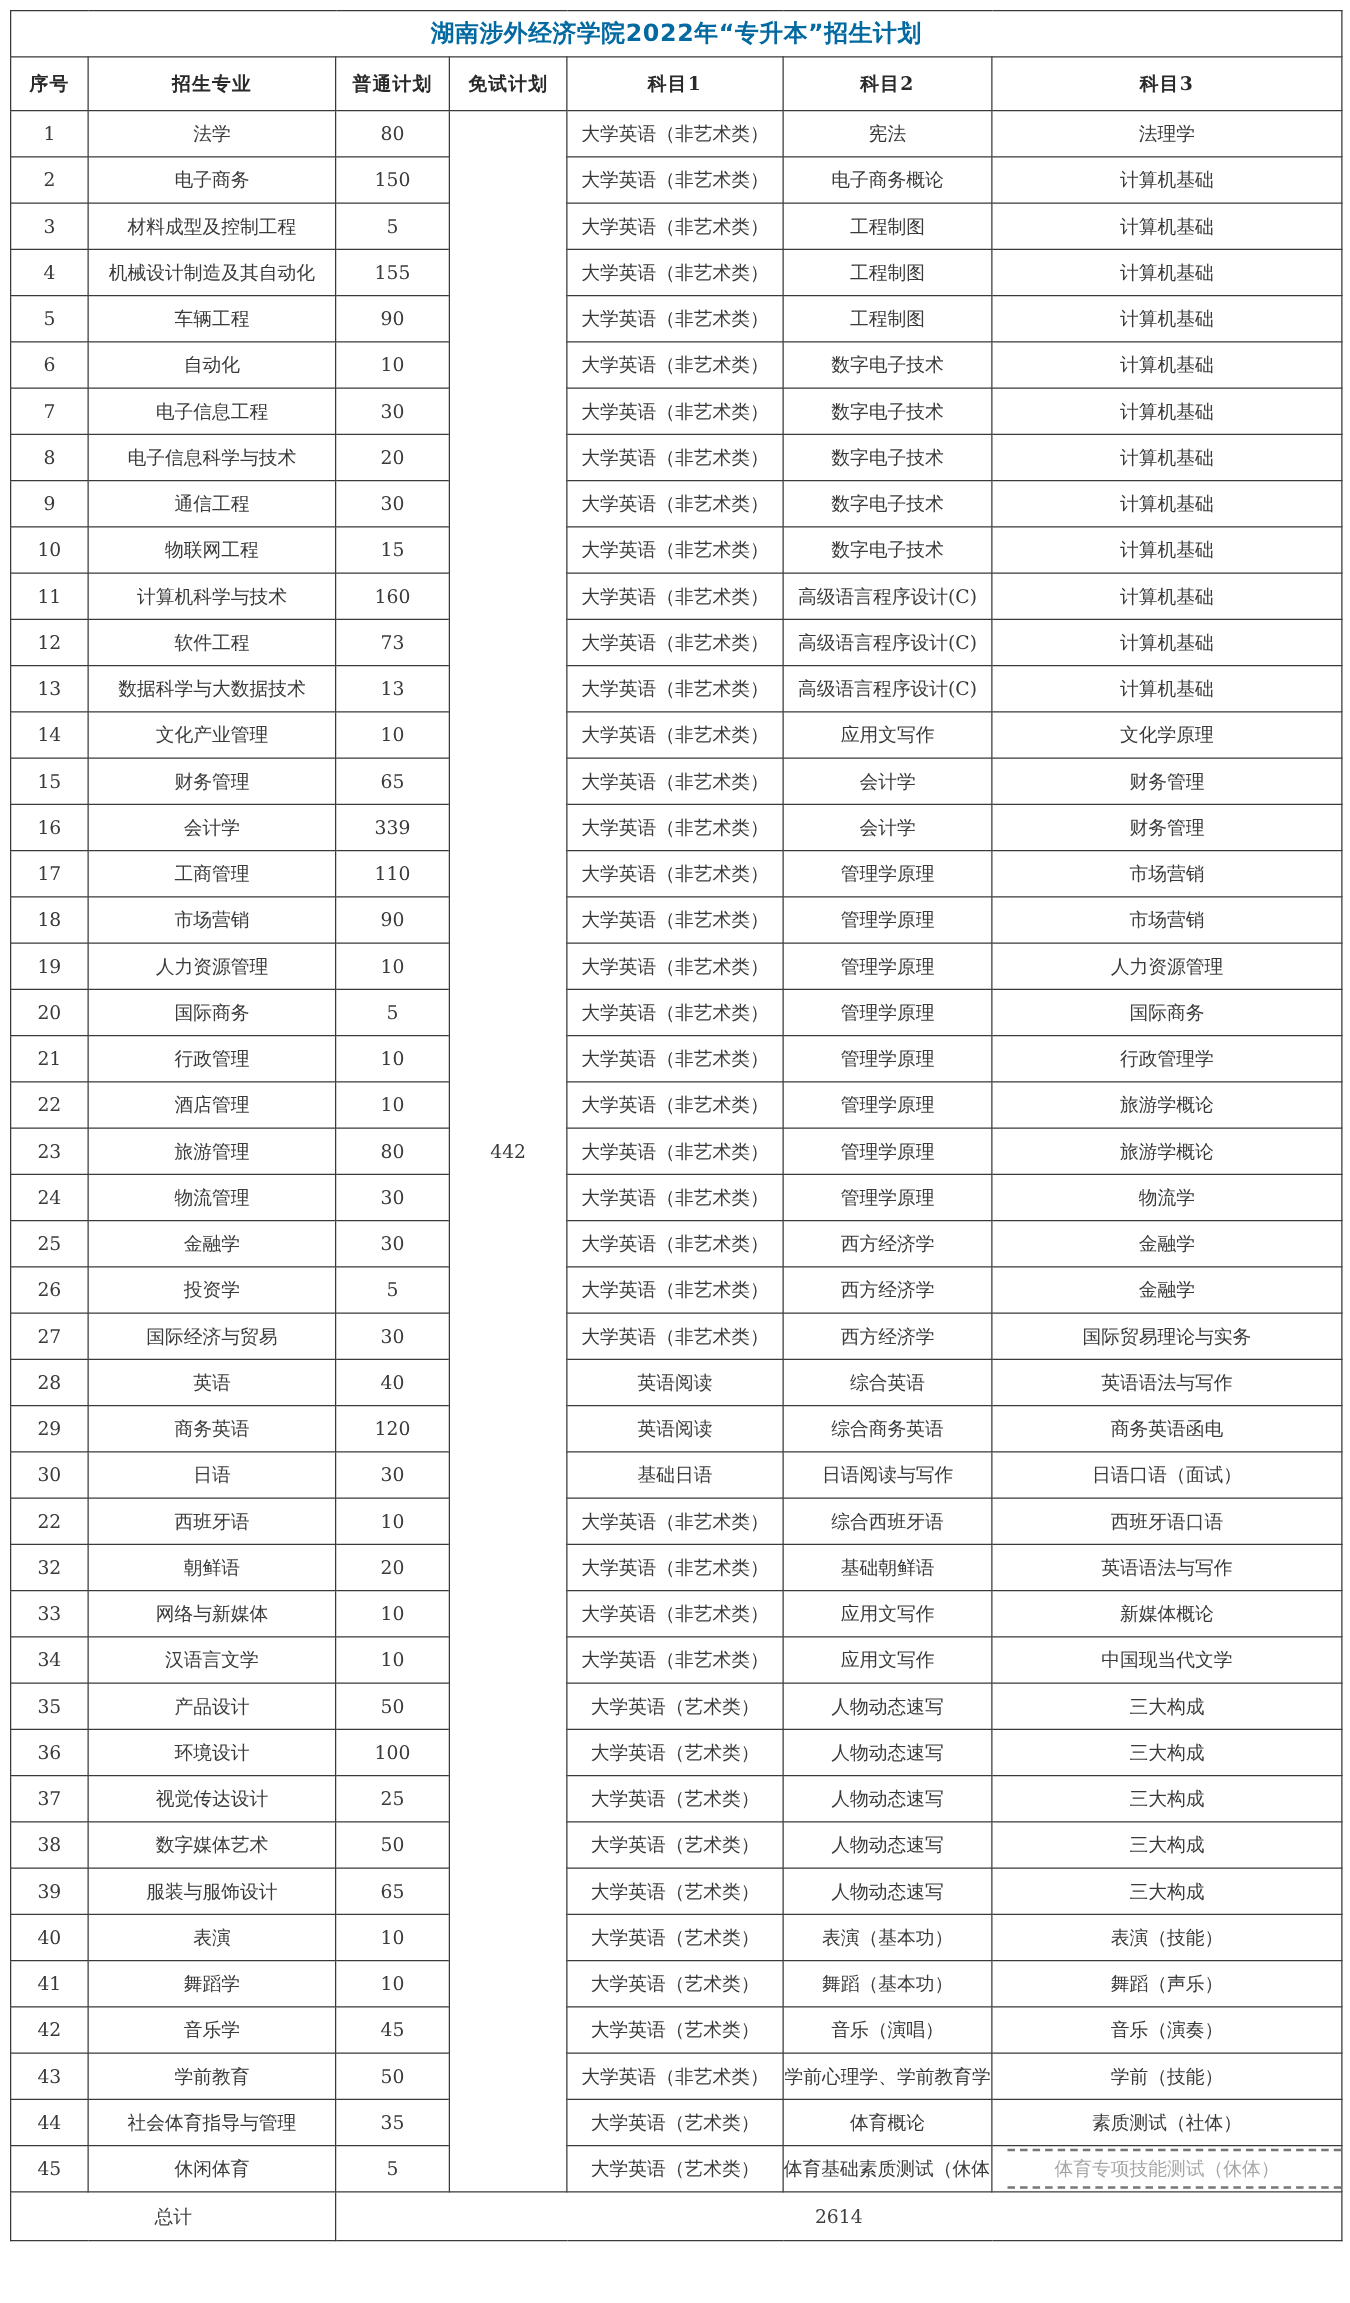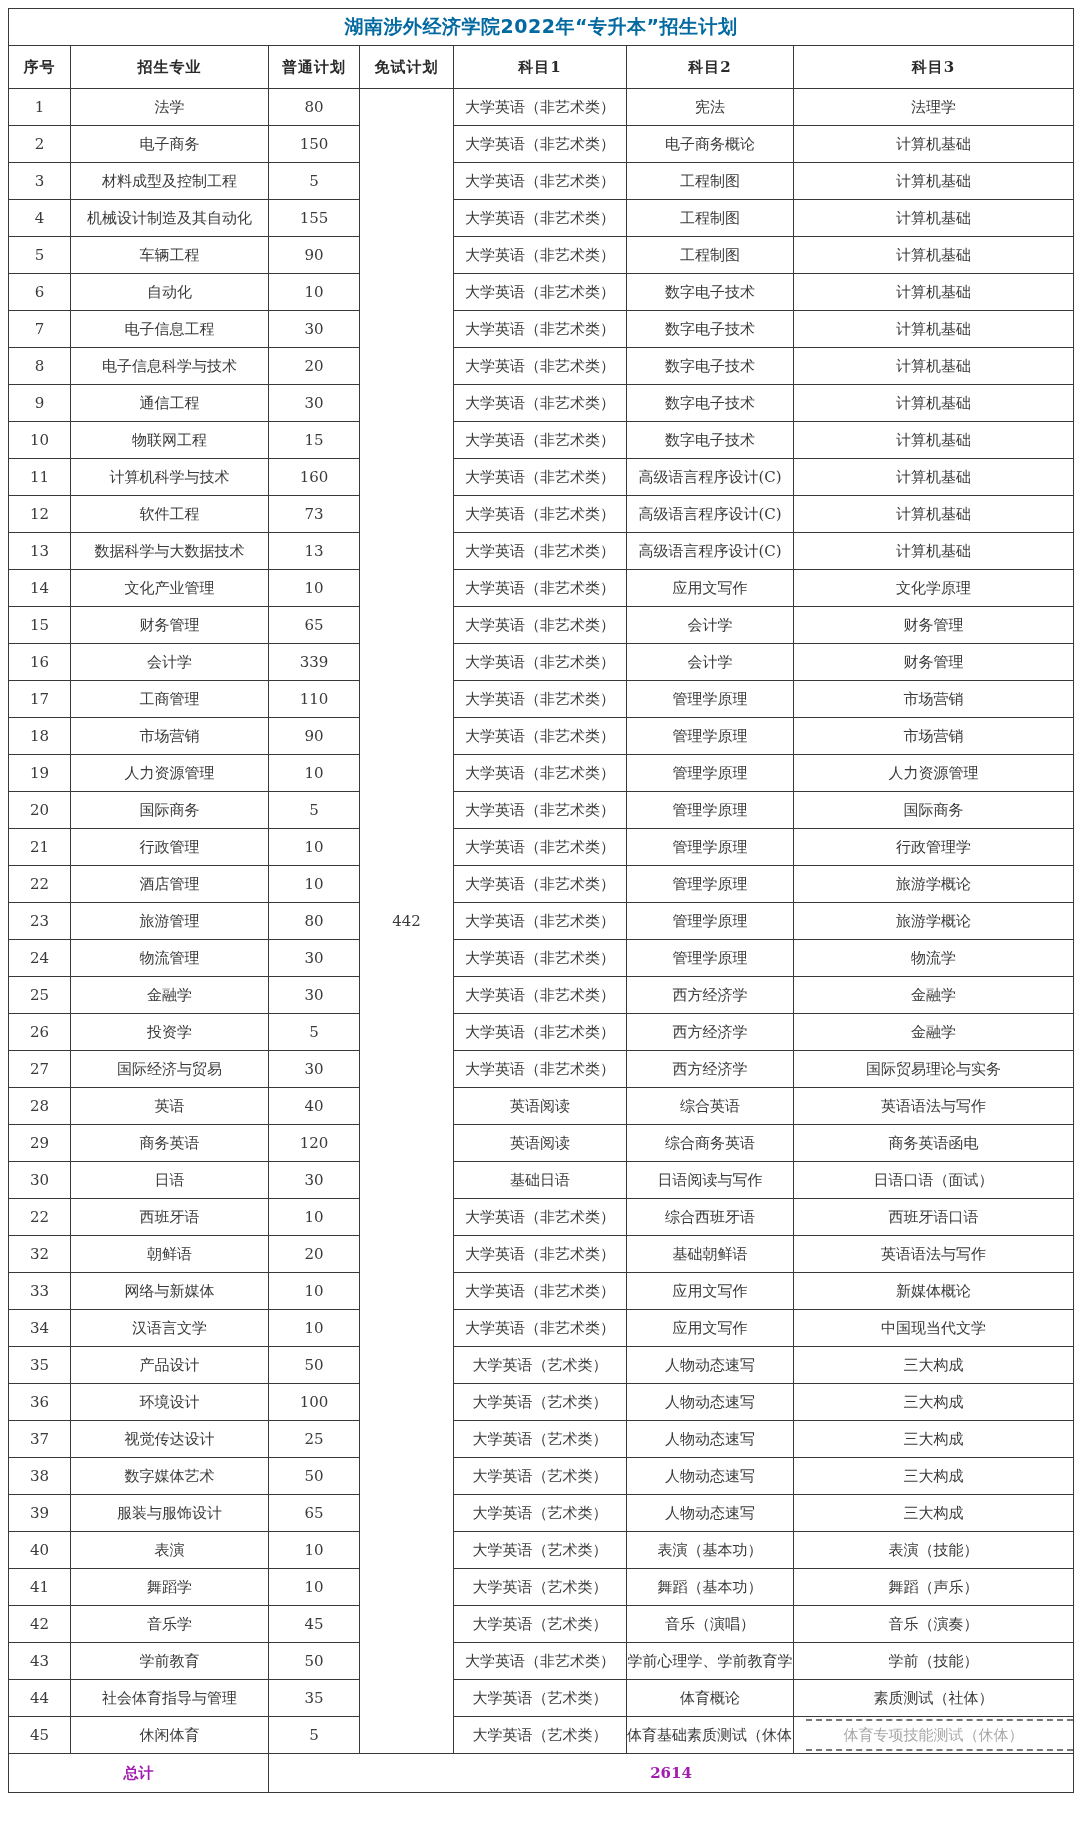--- a/index.html
+++ b/index.html
@@ -7,21 +7,21 @@
          font-family: "DejaVu Serif", "Liberation Serif", serif; color: #333; }
   .sheet { position: absolute; left: 8px; top: 8px; width: 1065px; }
   table { border-collapse: collapse; width: 1065px; table-layout: fixed; }
   td, th { border: 1.5px solid #3a3a3a; text-align: center; vertical-align: middle;
            padding: 0; font-weight: normal; font-size: 15px; color: #3a3a3a;
            white-space: nowrap; overflow: hidden; }
   .title-row td { height: 36px; font-family: "DejaVu Sans", "Liberation Sans", sans-serif;
                   font-weight: bold; font-size: 19px; color: #0369a1; letter-spacing: 0.5px; }
   .head-row th { height: 42px; font-weight: bold; font-size: 15px; color: #2a2a2a; letter-spacing: 1px; }
   .data-row td { height: 36px; }
-  .total-row td { height: 38px; font-weight: bold; color: #a21caf; }
+  .total-row td { height: 38px; font-weight: normal; color: #404040; }
   .exempt { vertical-align: middle; }
   .wm { position: relative; }
   .wm-box { position: absolute; left: 12px; right: 0; top: 2px; bottom: 2px;
             border-top: 2px dashed #777; border-bottom: 2px dashed #777; pointer-events: none; }
   .wm-text { opacity: 0.45; }
 </style>
 </head>
 <body>
 
 <div class="sheet">

